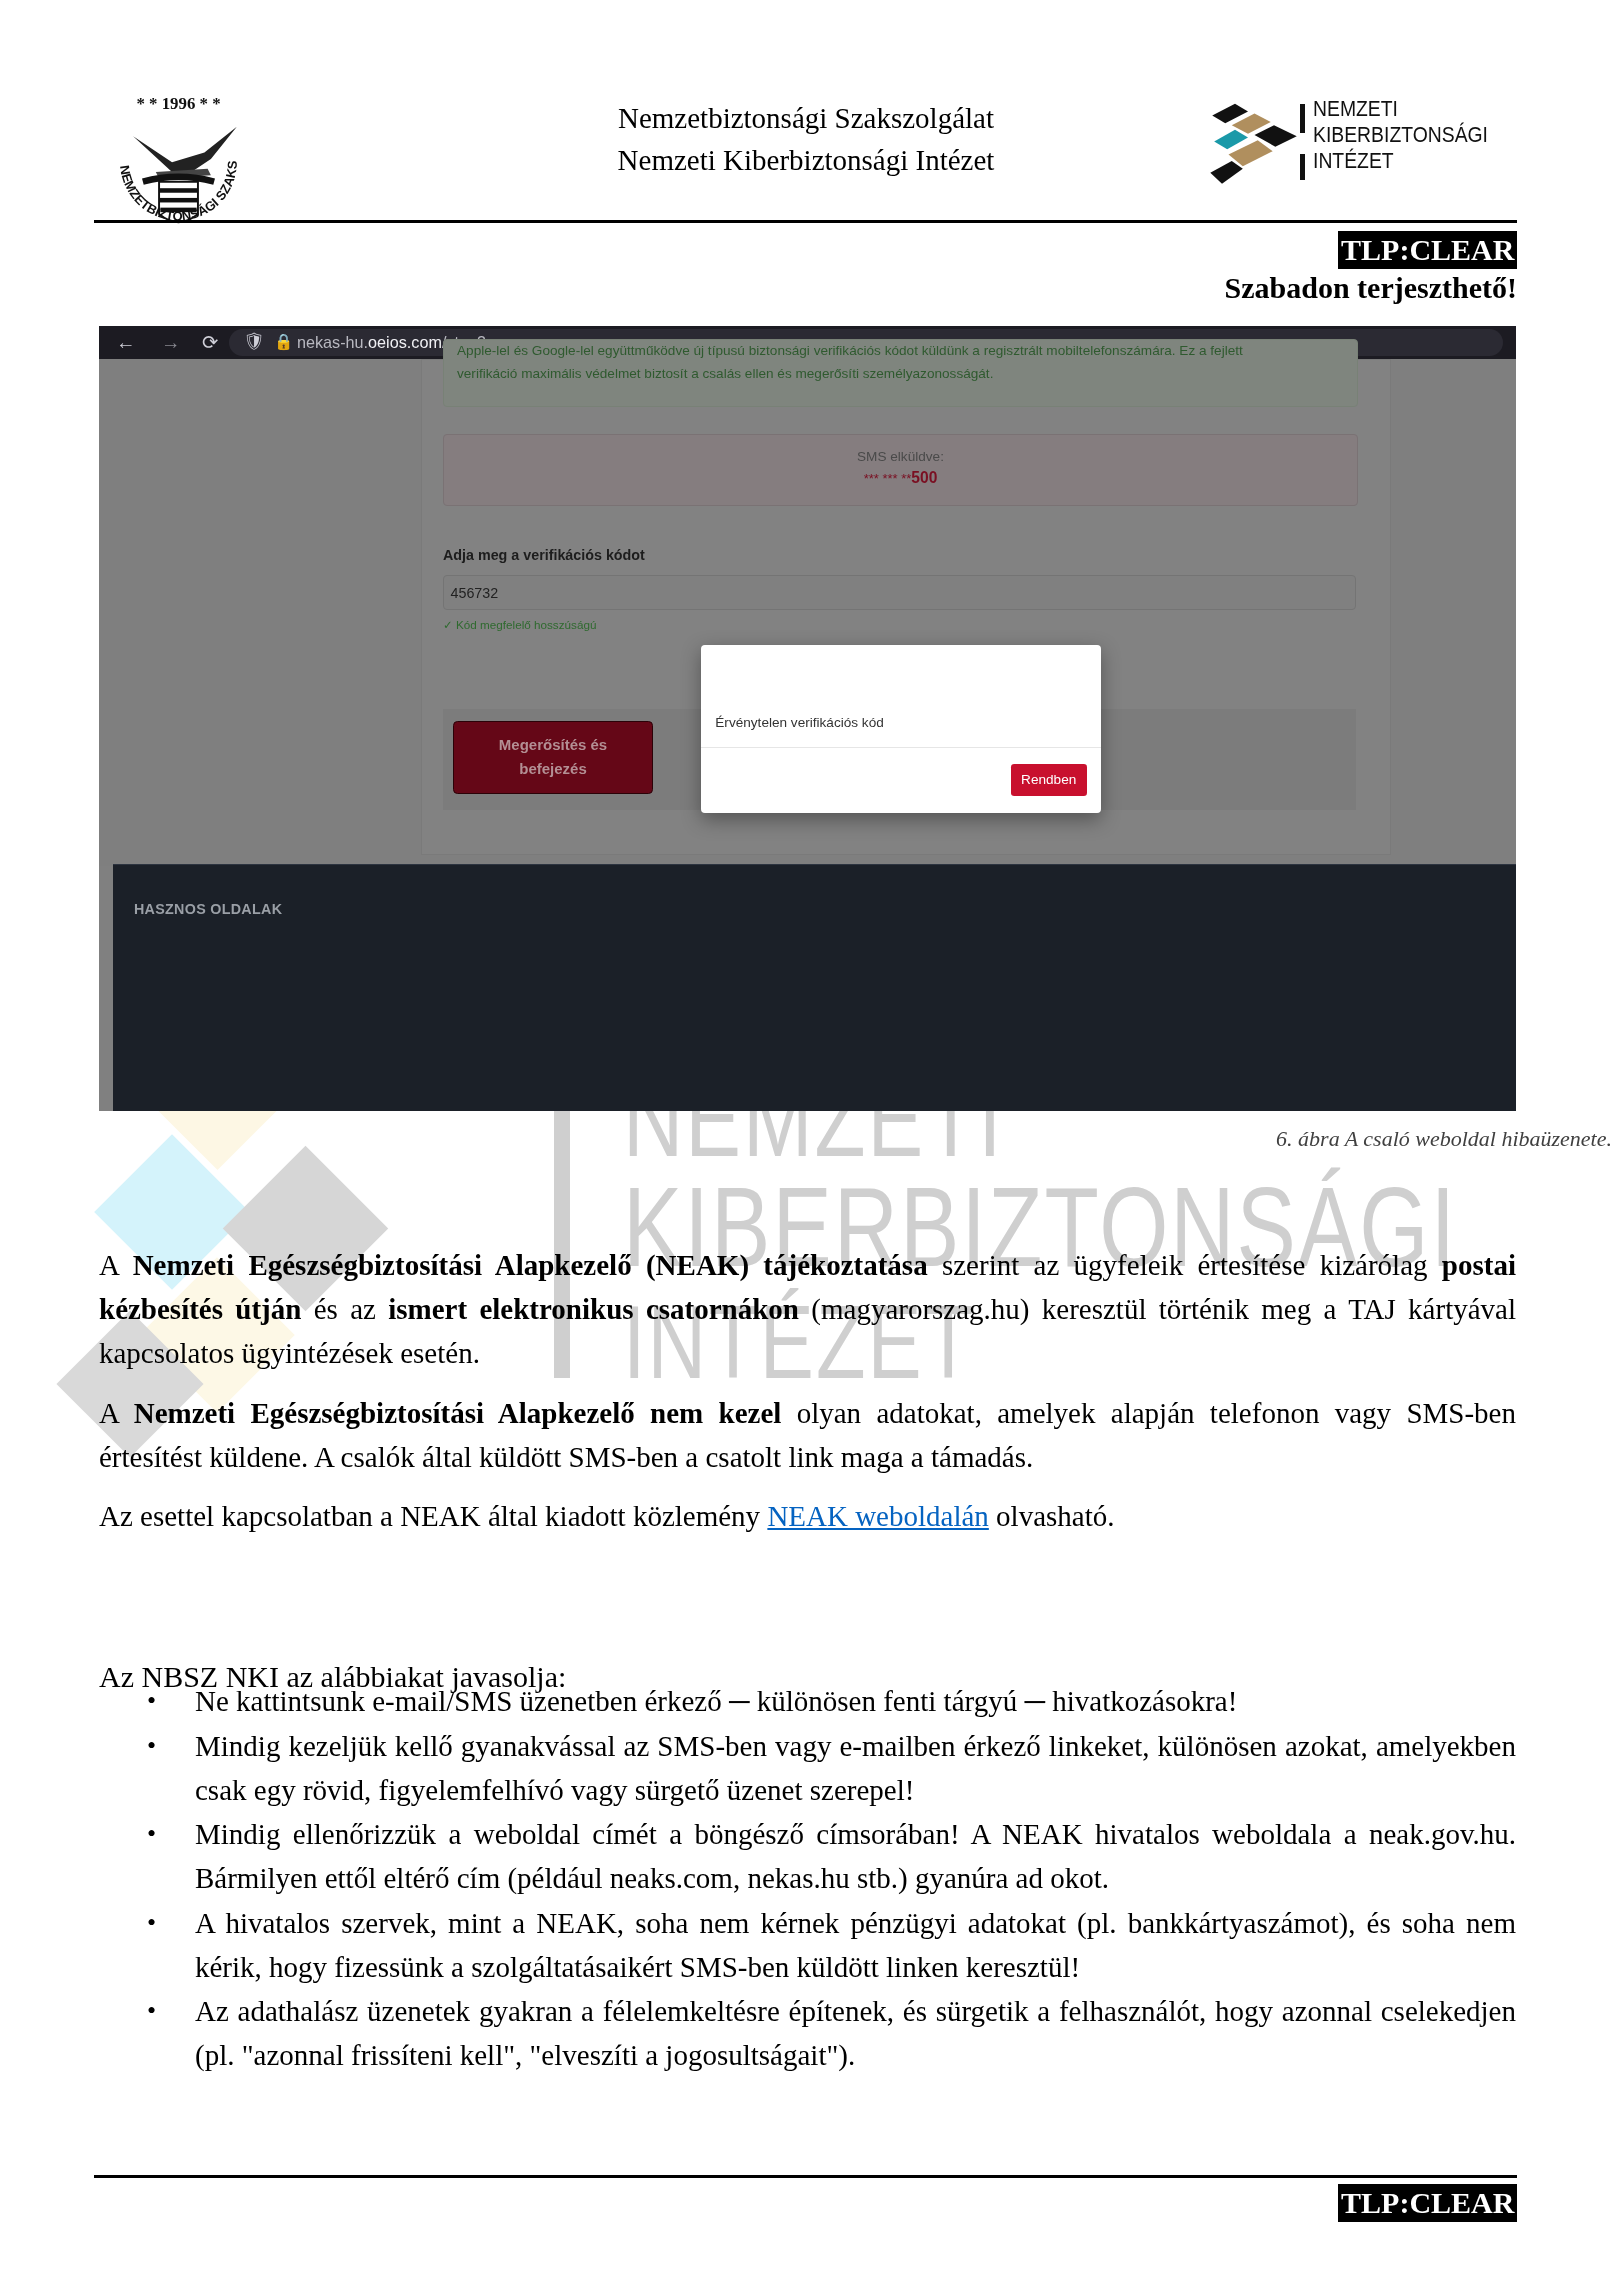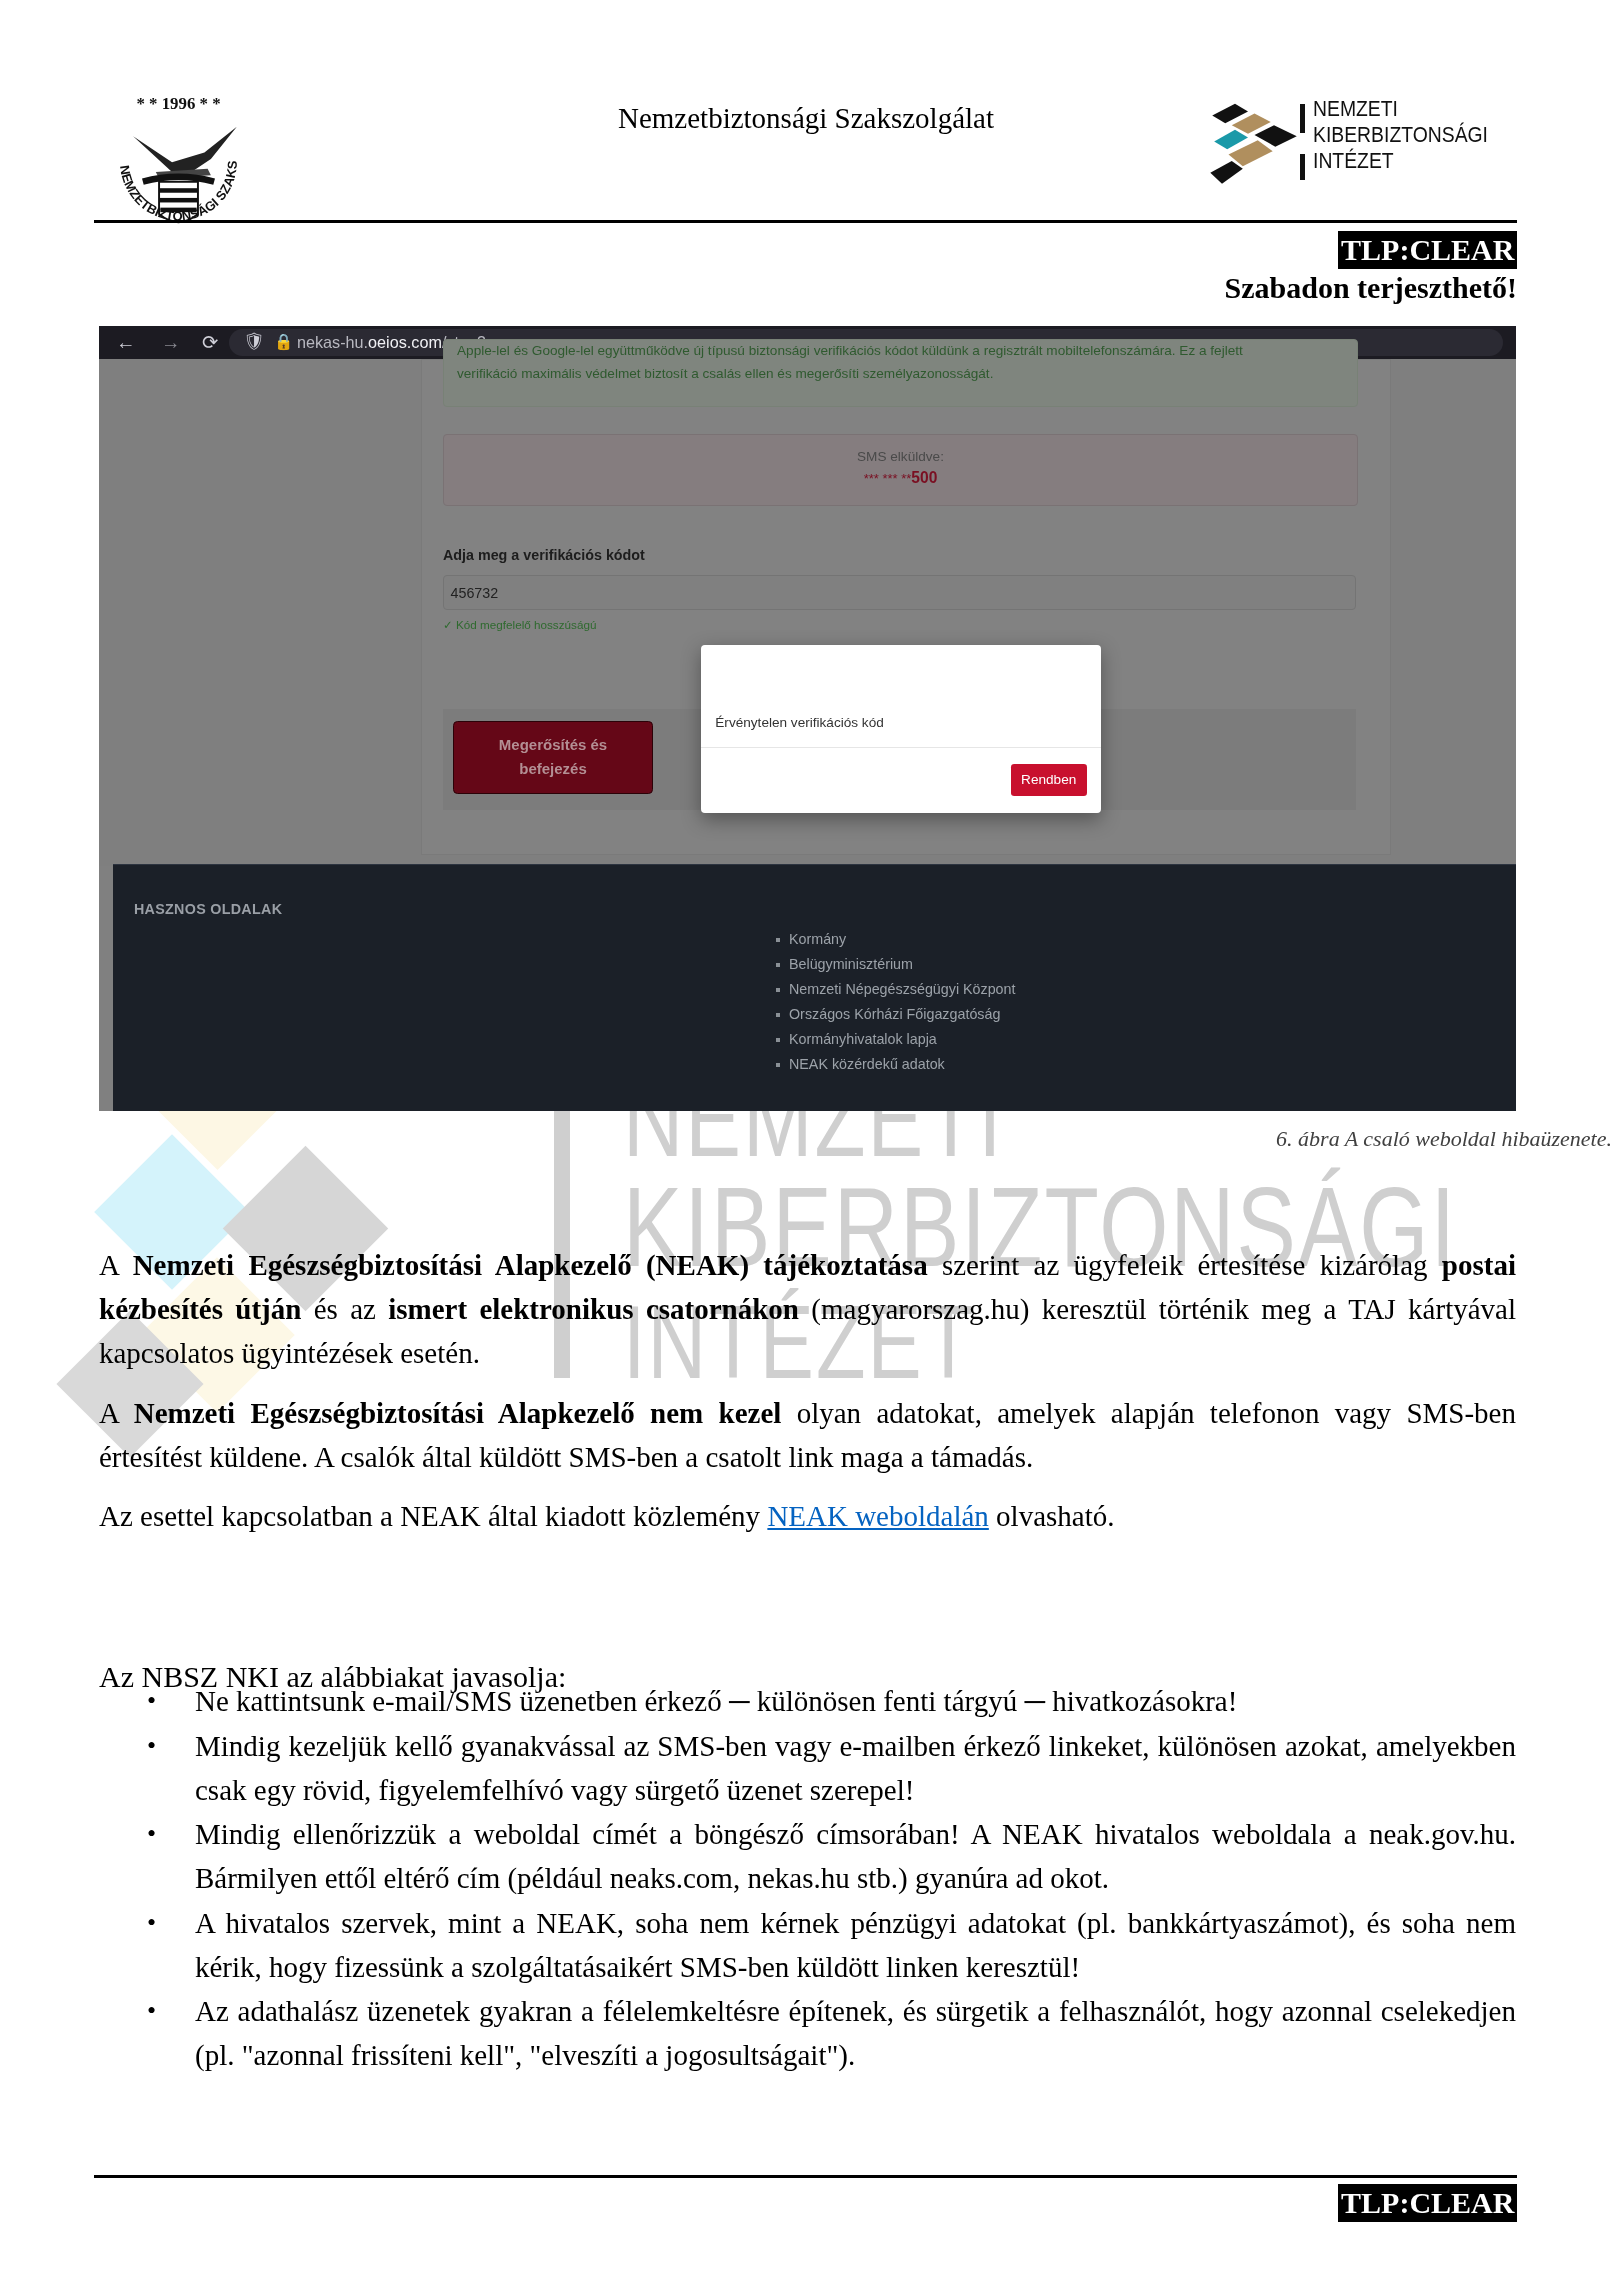--- a/index.html
+++ b/index.html
@@ -104,20 +104,21 @@
     <rect x="102" y="180" width="56" height="7" fill="#111"></rect>
     <path d="M75 140 Q130 125 185 140" stroke="#111" stroke-width="10" fill="none"></path>
     <text font-family="Liberation Sans, sans-serif" font-size="20" font-weight="700" fill="#111">
       <textPath href="#ringPath" startOffset="2%">NEMZETBIZTONSÁGI SZAKSZOLGÁLAT</textPath>
     </text>
   </svg>
 </div>
 
 <div class="hdr-center">
   <div>Nemzetbiztonsági Szakszolgálat</div>
+  <div>Nemzeti Kiberbiztonsági Intézet</div>
 </div>
 
 <div class="hdr-logo-right">
   <svg width="104" height="91" viewBox="0 0 160 140" style="position:absolute;left:0;top:0;">
     <polygon points="25,30 60,12 80,24 45,42" fill="#111"></polygon>
     <polygon points="55,45 90,27 115,40 80,58" fill="#b08f5e"></polygon>
     <polygon points="28,70 60,52 80,64 48,82" fill="#1a99a8"></polygon>
     <polygon points="90,60 120,45 155,62 122,78" fill="#111"></polygon>
     <polygon points="50,90 95,68 118,85 72,108" fill="#b08f5e"></polygon>
     <polygon points="22,118 55,100 72,112 40,135" fill="#111"></polygon>
@@ -168,28 +169,20 @@
 
     <div class="modal">
       <div class="modal-msg">Érvénytelen verifikációs kód</div>
       <div class="modal-sep"></div>
       <button class="modal-ok">Rendben</button>
     </div>
   </div>
 
   <div class="footer-dark">
     <div class="footer-title">HASZNOS OLDALAK</div>
-    <ul class="footer-list">
-      <li>Kormány</li>
-      <li>Belügyminisztérium</li>
-      <li>Nemzeti Népegészségügyi Központ</li>
-      <li>Országos Kórházi Főigazgatóság</li>
-      <li>Kormányhivatalok lapja</li>
-      <li>NEAK közérdekű adatok</li>
-    </ul>
   </div>
 </div>
 
 <div class="caption">6. ábra A csaló weboldal hibaüzenete.</div>
 
 <div class="body-text p1">
   <p><span>A </span><b>Nemzeti Egészségbiztosítási Alapkezelő (NEAK) tájékoztatása</b><span> szerint az ügyfeleik értesítése kizárólag </span><b>postai kézbesítés útján</b><span> és az </span><b>ismert elektronikus csatornákon</b><span> (magyarorszag.hu) keresztül történik meg a TAJ kártyával kapcsolatos ügyintézések esetén.</span></p>
 </div>
 <div class="body-text p2">
   <p><span>A </span><b>Nemzeti Egészségbiztosítási Alapkezelő nem kezel</b><span> olyan adatokat, amelyek alapján telefonon vagy SMS-ben értesítést küldene. A csalók által küldött SMS-ben a csatolt link maga a támadás.</span></p>

